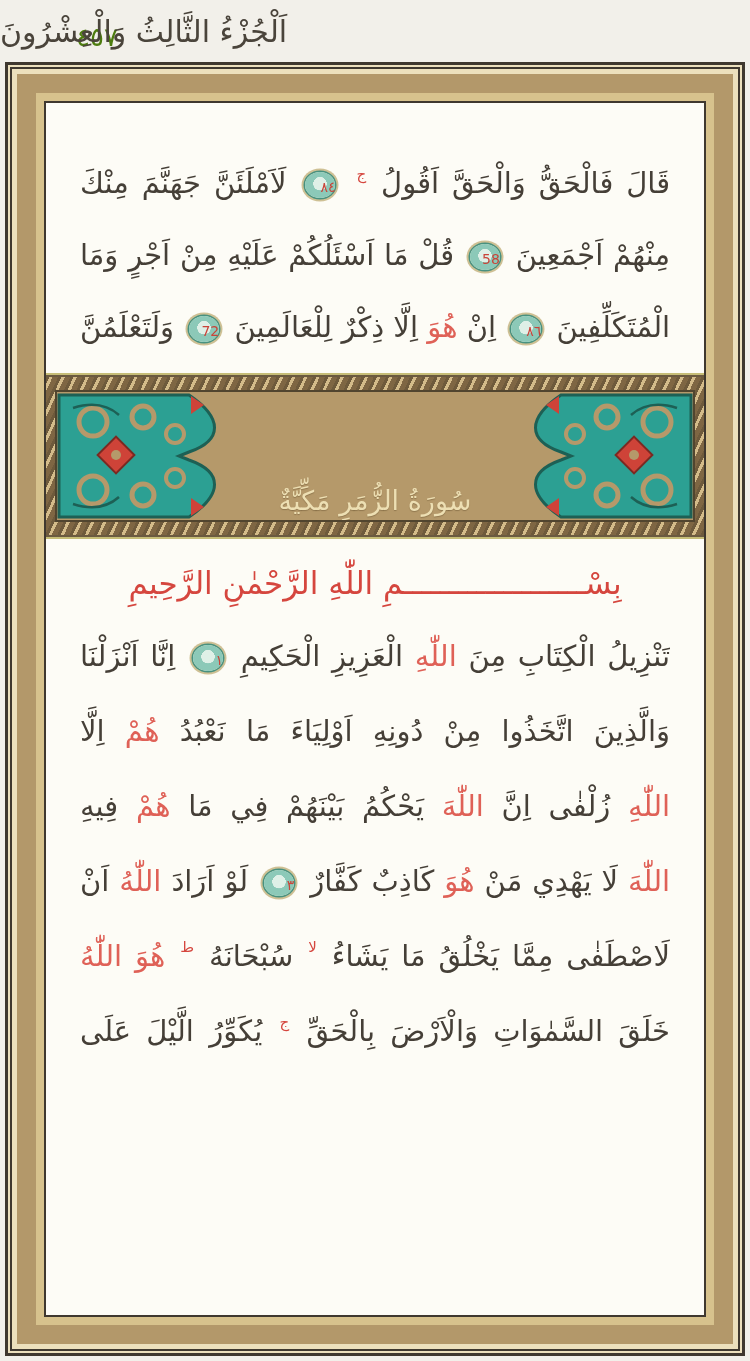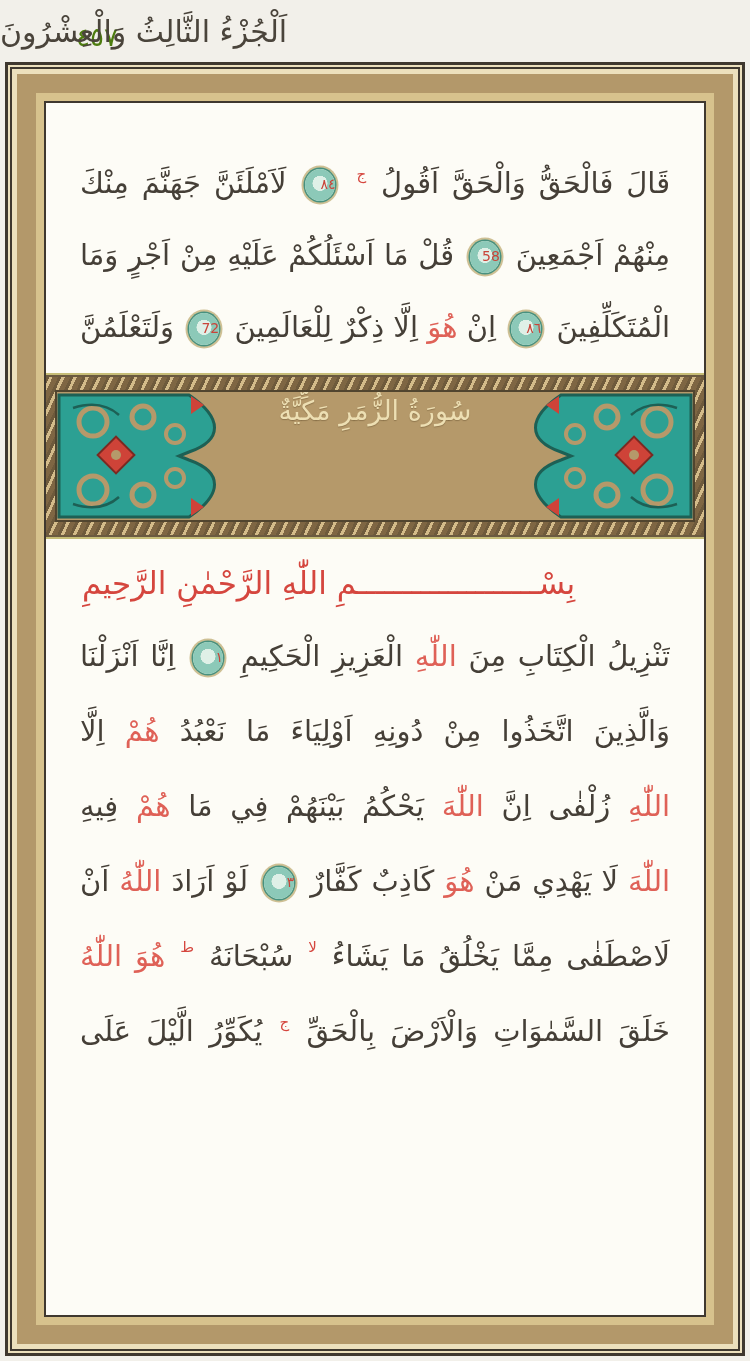--- a/index.html
+++ b/index.html
@@ -37,21 +37,21 @@
   #block-main { margin:4px 34px 0; }
   .quran-line {
     direction:rtl; text-align:justify; text-align-last:justify;
     font-size:29px; color:#453f37;
     height:72px; line-height:72px; overflow:hidden;
   }
   #block-main .quran-line { height:75px; line-height:75px; }
   .seg-ink { color:#453f37; }
   .seg-red { color:#df6157;margin-top:28px; }
   .verse-marker {
-    display:inline-block; width:30px; height:32px; line-height:30px;
+    display:inline-block; width:30px; height:26px; line-height:30px;
     border-radius:50%;
     background:radial-gradient(circle at 50% 45%, #dff0e7 0 32%, #8cc9b8 33% 100%);
     box-shadow:0 0 0 1.5px #48917f, 0 0 0 3.5px rgba(201,185,138,.9);
     color:#c94439; font-size:14px; text-align:right;
     vertical-align:middle; margin:0 6px;
   }
   .pause-mark {
     display:inline-block; font-size:15px; color:#d5463e;
     line-height:normal; position:relative; top:-14px; margin:0 2px;
   }
@@ -67,31 +67,31 @@
       rgba(214,190,140,.95) 3px 6px,
       rgba(122,98,64,.9) 6px 11px);
   }
   .band-core {
     background:#b5996a; border:2px solid #51452f;
     height:128px; display:flex; align-items:stretch; overflow:hidden;
   }
   .orn { width:206px; height:100%; flex:none; display:block; }
   .orn-right { transform:scaleX(-1); }
   .band-center {
-    flex:1; display:flex; flex-direction:column; justify-content:space-between;
+    flex:1; display:flex; flex-direction:column; justify-content:flex-end;
     text-align:center; color:#eddfb3; direction:rtl;
     text-shadow:0 1px 1px rgba(80,60,30,.35);
   }
   .band-line1 { font-size:27px; line-height:1.4; }
   .band-line2 { font-size:23px; line-height:1.3; }
   
   .bismillah {
     margin:14px 36px 0; direction:rtl; color:#d5463e;
     font-size:31px; line-height:64px; height:64px;
-    white-space:nowrap; overflow:hidden; text-align:left;
+    white-space:nowrap; overflow:hidden; text-align:center;
   }
 </style>
 </head>
 <body>
 
 <div class="page">
 
   <div class="top-header">
     <div class="page-number">٤٥٧</div>
     <div class="juz-title">اَلْجُزْءُ الثَّالِثُ وَالْعِشْرُونَ</div>

